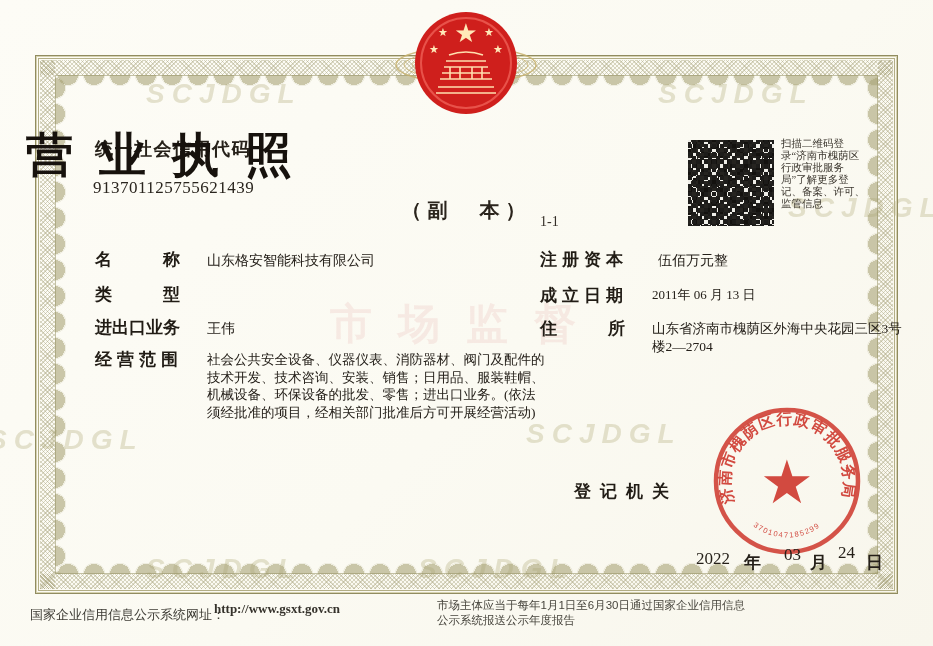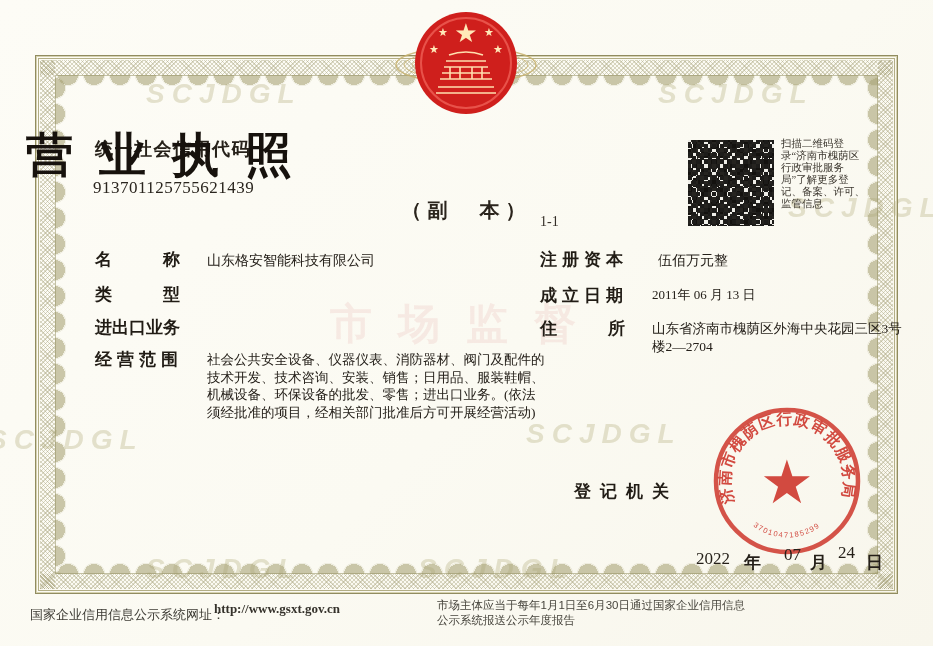--- a/index.html
+++ b/index.html
@@ -124,20 +124,21 @@
 
   <div class="qr"></div>
   <div class="qr-caption">扫描二维码登录“济南市槐荫区行政审批服务局”了解更多登记、备案、许可、监管信息</div>
 
   <div class="flabel" style="left:95px;top:248px">名　　　称</div>
   <div class="fvalue" style="left:207px;top:252px;width:330px">山东格安智能科技有限公司</div>
 
   <div class="flabel" style="left:95px;top:283px">类　　　型</div>
 
   <div class="flabel" style="left:95px;top:316px">进出口业务</div>
+  <div class="fvalue" style="left:207px;top:320px;width:330px">王伟</div>
 
   <div class="flabel sp" style="left:95px;top:348px">经营范围</div>
   <div class="fvalue" style="left:207px;top:351px;width:338px;font-size:13.5px">社会公共安全设备、仪器仪表、消防器材、阀门及配件的技术开发、技术咨询、安装、销售；日用品、服装鞋帽、机械设备、环保设备的批发、零售；进出口业务。(依法须经批准的项目，经相关部门批准后方可开展经营活动)</div>
 
   <div class="flabel sp" style="left:540px;top:248px">注册资本</div>
   <div class="fvalue" style="left:658px;top:252px;width:240px">伍佰万元整</div>
 
   <div class="flabel sp" style="left:540px;top:284px">成立日期</div>
   <div class="fvalue" style="left:652px;top:287px;width:240px;font-size:13px">2011年  06 月 13 日</div>
 
@@ -159,21 +160,21 @@
           <textPath href="#sealNumArc" startOffset="0" textLength="72">3701047185299</textPath>
         </text>
         <text x="0" y="22" font-size="60" text-anchor="middle" stroke="none">★</text>
       </g>
     </svg>
   </div>
 
   <div class="date-row">
     <span style="left:8px;top:4px">2022</span>
     <span style="left:56px;top:6px;font-weight:bold">年</span>
-    <span style="left:96px;top:0px">07</span>
+    <span style="left:96px;top:0px">03</span>
     <span style="left:122px;top:6px;font-weight:bold">月</span>
     <span style="left:150px;top:-2px">24</span>
     <span style="left:178px;top:6px;font-weight:bold">日</span>
   </div>
 
   <div class="foot" style="left:30px;top:606px">国家企业信用信息公示系统网址：</div>
   <div class="foot foot-url" style="left:214px;top:601px">http://www.gsxt.gov.cn</div>
   <div class="foot foot-mid" style="left:437px;top:598px">市场主体应当于每年1月1日至6月30日通过国家企业信用信息公示系统报送公示年度报告</div>
 
 </div>

